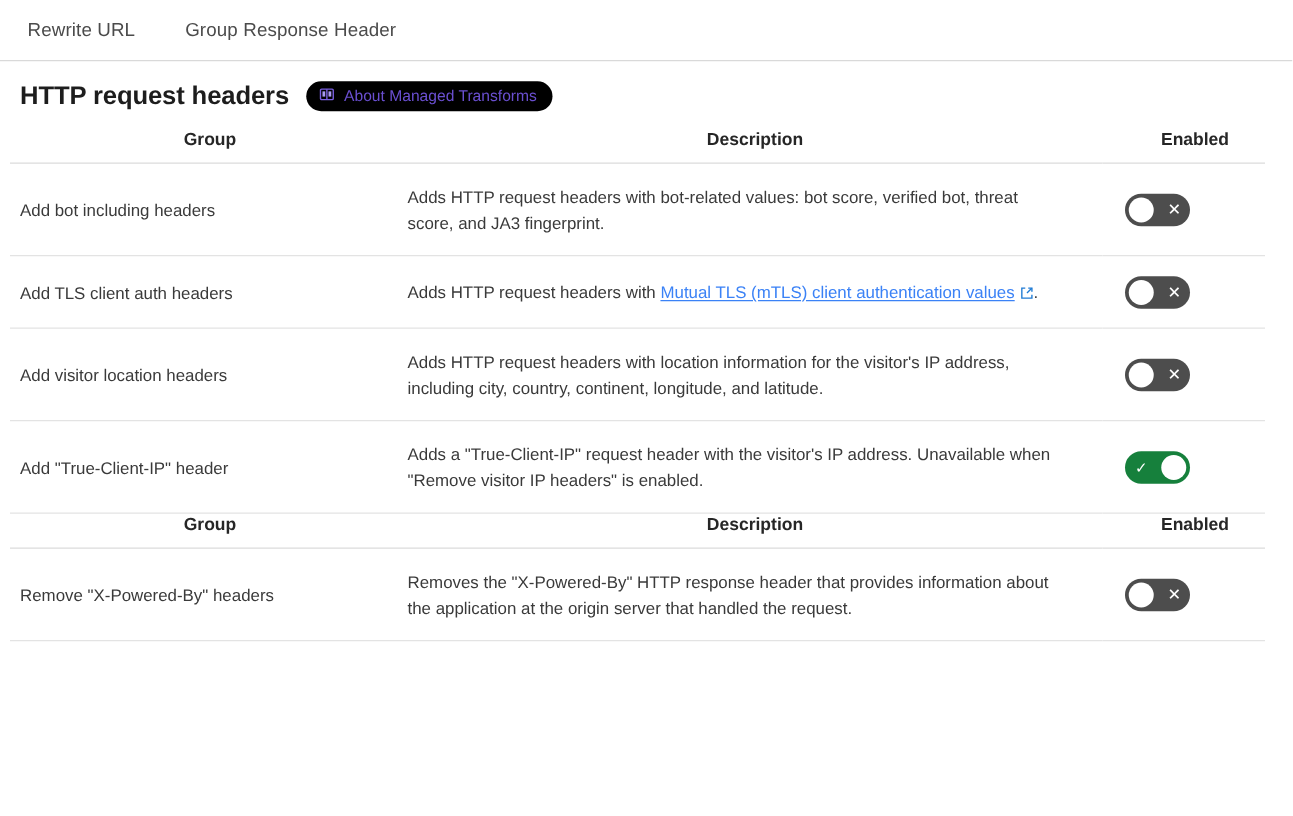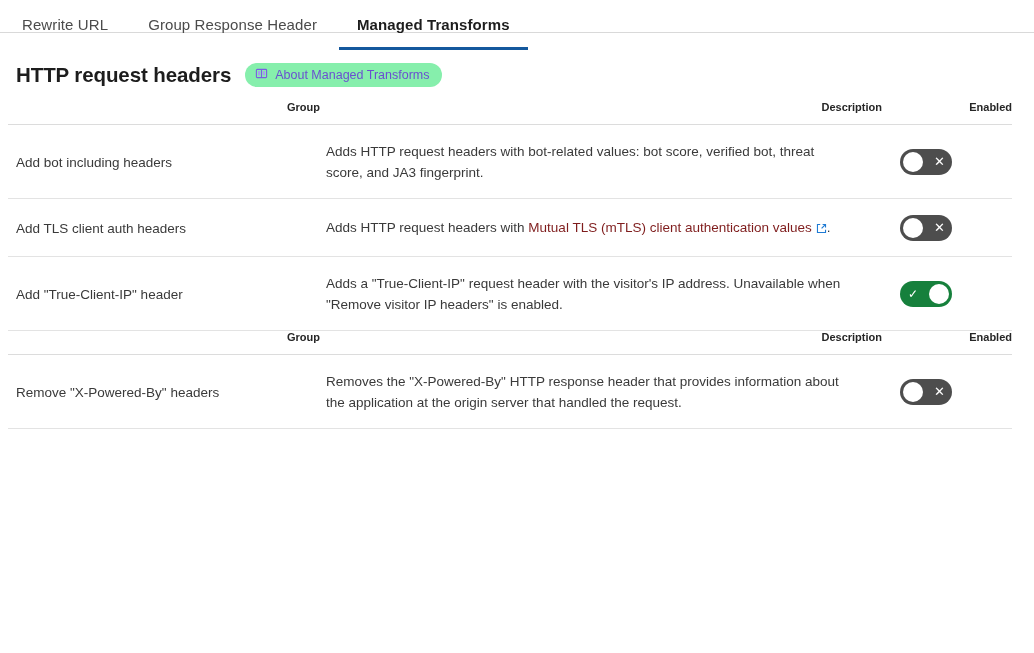--- a/index.html
+++ b/index.html
@@ -10,21 +10,21 @@
     height: 653px;
     background: #ffffff;
     font-family: "Liberation Sans", sans-serif;
     color: #313131;
     overflow: hidden;
   }
 
   
   .tabbar {
     position: relative;
-    height: 33px;
+    height: 49px;
     border-bottom: 1px solid #d9d9d9;
     display: flex;
     align-items: flex-start;
     padding-left: 22px;
   }
   .tab {
     position: relative;
     height: 49px;
     display: flex;
     align-items: center;
@@ -51,56 +51,56 @@
   }
 
   
   .section { padding: 0 22px 0 8px; }
 
   .section-head {
     display: flex;
     align-items: center;
     gap: 14px;
     padding-left: 8px;
-    margin-top: 30px;
+    margin-top: 16px;
     margin-bottom: 14px;
   }
   .section-title {
     font-size: 20.5px;
     font-weight: 700;
     color: #1d1d1d;
     letter-spacing: -0.1px;
   }
   .about-badge {
     display: inline-flex;
     align-items: center;
     gap: 7px;
-    background: #86efac;
+    background: #000000;
     border-radius: 12px;
     padding: 4px 13px 4px 10px;
     font-size: 12.5px;
     color: #6a4fd0;
     cursor: pointer;
     white-space: nowrap;
   }
   .book-icon { display: block; flex: none; }
 
   
   table.mt {
     width: 100%;
     border-collapse: collapse;
     table-layout: fixed;
   }
   table.mt col.c-group { width: 312px; }
   table.mt col.c-desc  { width: auto; }
   table.mt col.c-en    { width: 130px; }
 
   table.mt th {
-    text-align: right;
-    font-size: 11px;
+    text-align: center;
+    font-size: 14px;
     font-weight: 700;
     color: #262626;
     padding: 0 0 11px 0;
     vertical-align: bottom;
   }
   table.mt thead tr { border-bottom: 1px solid #dcdcdc; }
   table.mt th.group { padding-left: 8px; }
   table.mt th.desc  { padding-left: 6px; }
   table.mt th.en    { padding-left: 18px; }
 
@@ -110,21 +110,22 @@
     padding: 16px 0 15px 0;
     vertical-align: middle;
     border-bottom: 1px solid #e3e3e3;
     line-height: 21px;
   }
   table.mt td.group { padding-left: 8px; padding-right: 12px; }
   table.mt td.desc  { padding-left: 6px; padding-right: 30px; }
   table.mt td.en    { padding-left: 18px; }
 
   .desc-link {
-    color: #7f1d1d;
+    color: #3b82f6;
+    text-decoration: underline;
     text-underline-offset: 2px;
     cursor: pointer;
   }
   .ext-icon {
     display: inline-block;
     vertical-align: -2px;
     margin-left: 4px;
   }
 
   
@@ -162,21 +163,20 @@
   .toggle.disabled { background: #a6a6a6; cursor: default; }
   .toggle.disabled .knob { background: #f3f3f3; }
   .toggle.disabled .mark { color: #e2e2e2; }
 </style>
 </head>
 <body>
 
 <div class="tabbar">
   <div class="tab">Rewrite URL</div>
   <div class="tab">Group Response Header</div>
-  <div class="tab active">Managed Transforms</div>
 </div>
 
 <div class="section">
 
   <div class="section-head">
     <div class="section-title">HTTP request headers</div>
     <div class="about-badge">
       <span class="book-icon">
         <svg width="13" height="13" viewBox="0 0 14 14" aria-hidden="true">
           <rect x="1.5" y="2.5" width="11" height="9" rx="1" fill="none" stroke="#7a5fe0" stroke-width="1.2"></rect>
@@ -224,20 +224,30 @@
             </svg>
           </span><span>.</span></td>
         <td class="en">
           <span class="toggle">
             <span class="knob"></span>
             <span class="mark">✕</span>
           </span>
         </td>
       </tr>
 
+      <tr>
+        <td class="group">Add visitor location headers</td>
+        <td class="desc">Adds HTTP request headers with location information for the visitor's IP address, including city, country, continent, longitude, and latitude.</td>
+        <td class="en">
+          <span class="toggle">
+            <span class="knob"></span>
+            <span class="mark">✕</span>
+          </span>
+        </td>
+      </tr>
 
       <tr>
         <td class="group">Add "True-Client-IP" header</td>
         <td class="desc">Adds a "True-Client-IP" request header with the visitor's IP address. Unavailable when "Remove visitor IP headers" is enabled.</td>
         <td class="en">
           <span class="toggle on">
             <span class="knob"></span>
             <span class="mark">✓</span>
           </span>
         </td>

